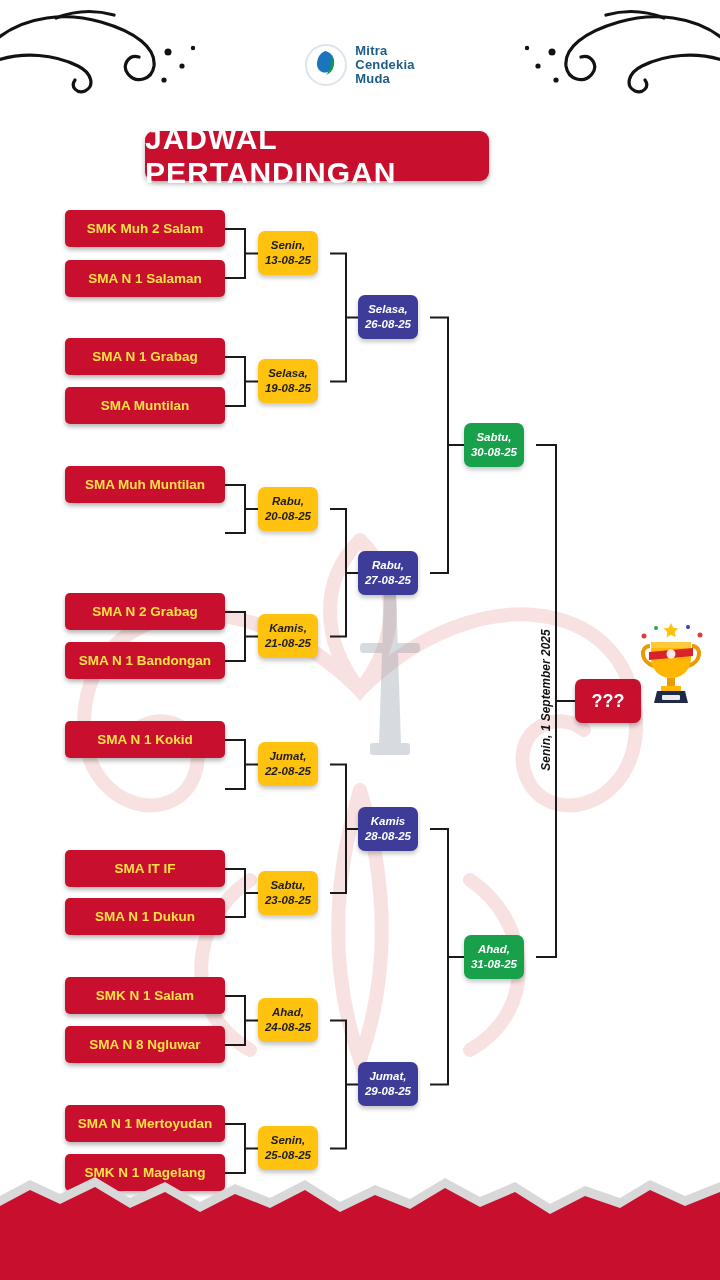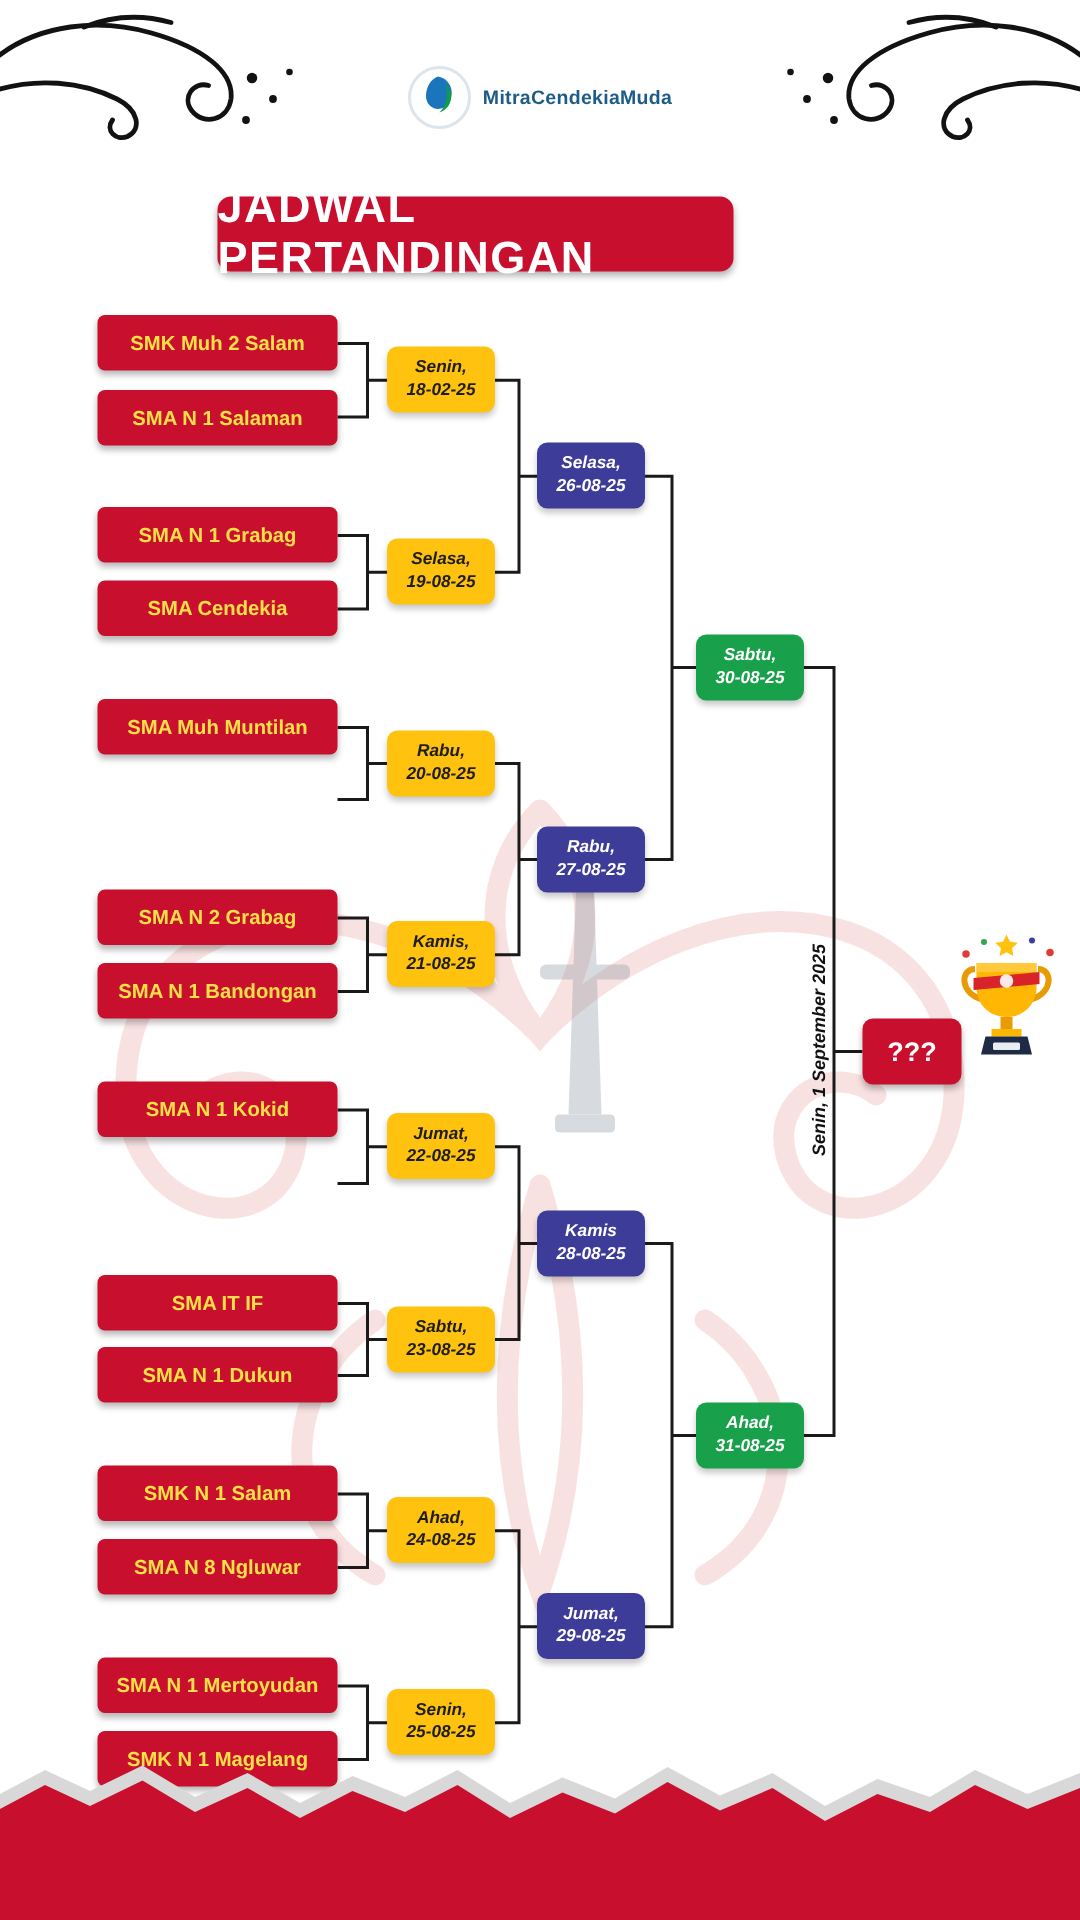--- a/index.html
+++ b/index.html
@@ -6,30 +6,30 @@
     --red:#C8102E; --yellow:#FFC20E; --blue:#3D3C98; --green:#18A04B;
   }
   *{box-sizing:border-box}
   html,body{margin:0;padding:0}
   body{background:#e9e9e9;font-family:"Liberation Sans",sans-serif}
   .page{position:relative;width:720px;height:1280px;margin:0 auto;background:#fff;overflow:hidden}
   .abs{position:absolute}
 
   
   .logo{position:absolute;top:44px;left:0;width:720px;display:flex;align-items:center;justify-content:center;gap:8px;z-index:3}
-  .logo-text{display:flex;font-weight:bold;font-size:13px;line-height:1.08;color:#1D5C86;letter-spacing:.2px}
+  .logo-text{display:flex;flex-direction:column;font-weight:bold;font-size:13px;line-height:1.08;color:#1D5C86;letter-spacing:.2px}
   .title{position:absolute;left:145px;top:131px;width:344px;height:50px;background:var(--red,#C8102E);
     border-radius:9px;color:#fff;font-weight:800;font-size:30px;letter-spacing:1px;
     display:flex;align-items:center;justify-content:center;box-shadow:0 3px 5px rgba(0,0,0,.3);z-index:3}
 
   
   .team{position:absolute;left:65px;width:160px;height:37px;background:var(--red,#C8102E);color:#fde047;
     border-radius:5px;display:flex;align-items:center;justify-content:center;font-size:13.5px;font-weight:700;
     text-align:center;box-shadow:0 3px 4px rgba(0,0,0,.28);z-index:2;padding:0 4px}
-  .slot{position:absolute;width:72px;height:44px;border-radius:7px;display:flex;flex-direction:column;
+  .slot{position:absolute;width:60px;height:44px;border-radius:7px;display:flex;flex-direction:column;
     align-items:center;justify-content:center;font-size:11.5px;font-style:italic;font-weight:600;line-height:1.3;
     box-shadow:0 3px 4px rgba(0,0,0,.22);z-index:2;text-align:center}
   .slot.yellow{background:var(--yellow,#FFC20E);color:#1d1d1d;left:258px}
   .slot.blue{background:var(--blue,#3D3C98);color:#fff;left:358px}
   .slot.green{background:var(--green,#18A04B);color:#fff;left:464px}
   .final-box{position:absolute;left:575px;top:679px;width:66px;height:44px;background:var(--red,#C8102E);
     border-radius:7px;color:#fff;font-weight:800;font-size:18px;display:flex;align-items:center;justify-content:center;
     box-shadow:0 3px 4px rgba(0,0,0,.28);z-index:2}
   .final-date{position:absolute;left:546px;top:700px;transform:translate(-50%,-50%) rotate(-90deg);
     white-space:nowrap;font-size:12px;font-style:italic;font-weight:600;color:#111;z-index:2}
@@ -120,35 +120,35 @@
       M330 764.5 L346 764.5 L346 893 L330 893 M346 829 L358 829
       M330 1020.5 L346 1020.5 L346 1148.5 L330 1148.5 M346 1084.5 L358 1084.5
       M430 317.5 L448 317.5 L448 573 L430 573 M448 445 L464 445
       M430 829 L448 829 L448 1084.5 L430 1084.5 M448 957 L464 957
       M536 445 L556 445 L556 957 L536 957 M556 701 L575 701"></path>
   </svg>
 
   <div class="team" style="top:210px">SMK Muh 2 Salam</div>
   <div class="team" style="top:260px">SMA N 1 Salaman</div>
   <div class="team" style="top:338px">SMA N 1 Grabag</div>
-  <div class="team" style="top:387px">SMA Cendekia</div>
+  <div class="team" style="top:387px">SMA Muntilan</div>
   <div class="team" style="top:466px">SMA Muh Muntilan</div>
   <div class="team" style="top:593px">SMA N 2 Grabag</div>
   <div class="team" style="top:642px">SMA N 1 Bandongan</div>
   <div class="team" style="top:721px">SMA N 1 Kokid</div>
   <div class="team" style="top:850px">SMA IT IF</div>
   <div class="team" style="top:898px">SMA N 1 Dukun</div>
   <div class="team" style="top:977px">SMK N 1 Salam</div>
   <div class="team" style="top:1026px">SMA N 8 Ngluwar</div>
   <div class="team" style="top:1105px">SMA N 1 Mertoyudan</div>
   <div class="team" style="top:1154px">SMK N 1 Magelang</div>
 
   <div class="slot yellow" style="top:231px">
     <span>Senin,</span>
-    <span>18-02-25</span>
+    <span>13-08-25</span>
   </div>
   <div class="slot yellow" style="top:359px">
     <span>Selasa,</span>
     <span>19-08-25</span>
   </div>
   <div class="slot yellow" style="top:487px">
     <span>Rabu,</span>
     <span>20-08-25</span>
   </div>
   <div class="slot yellow" style="top:614px">

